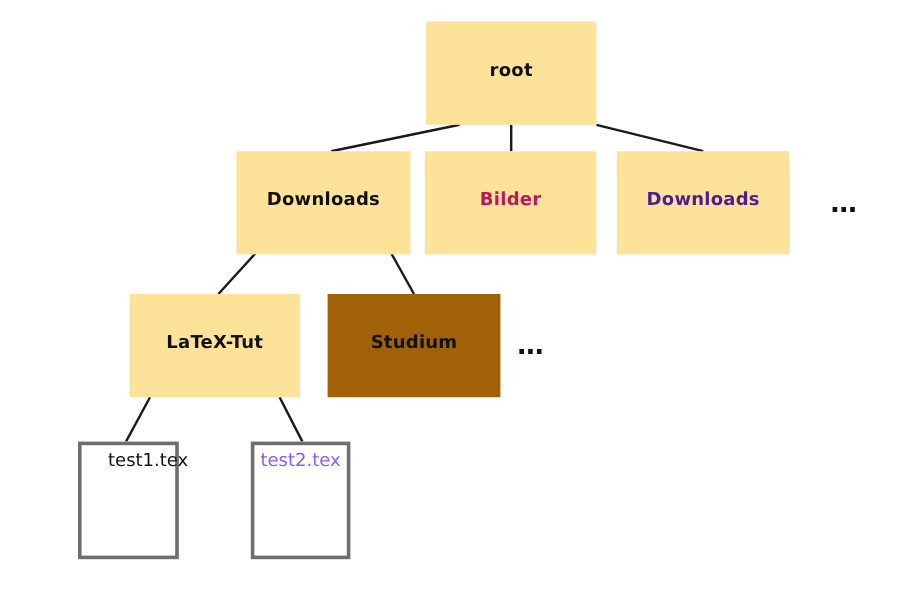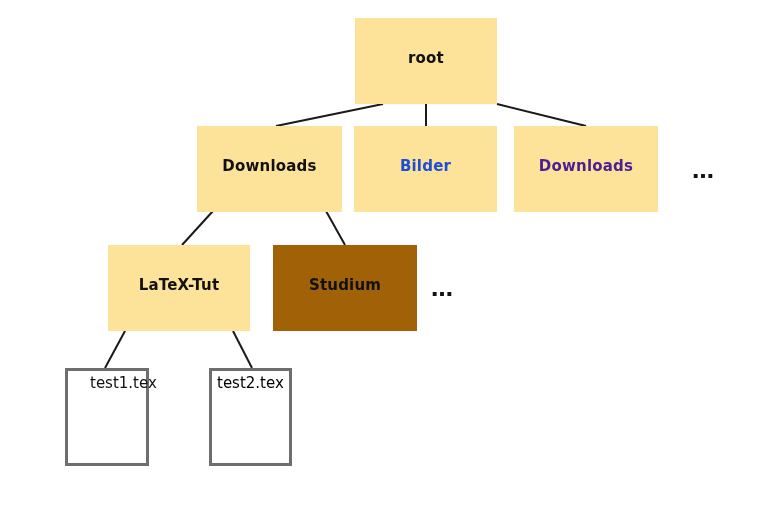--- a/index.html
+++ b/index.html
@@ -87,34 +87,34 @@
     </svg>
 
   <div id="node-layer">
       <div class="node dir" style="left: 355px; top: 18px; width: 142px; height: 86px; background: rgb(253, 227, 154);">
         <span class="label" style="color: rgb(17, 17, 17);">root</span>
       </div>
       <div class="node dir" style="left: 197px; top: 126px; width: 145px; height: 86px; background: rgb(253, 227, 154);">
         <span class="label" style="color: rgb(17, 17, 17);">Downloads</span>
       </div>
       <div class="node dir" style="left: 354px; top: 126px; width: 143px; height: 86px; background: rgb(253, 227, 154);">
-        <span class="label" style="color: #1d4ed8;">Bilder</span>
+        <span class="label" style="color: #be185d;">Bilder</span>
       </div>
       <div class="node dir" style="left: 514px; top: 126px; width: 144px; height: 86px; background: rgb(253, 227, 154);">
         <span class="label" style="color: #4c1d95;">Downloads</span>
       </div>
       <div class="node dir" style="left: 108px; top: 245px; width: 142px; height: 86px; background: rgb(253, 227, 154);">
         <span class="label" style="color: rgb(17, 17, 17);">LaTeX-Tut</span>
       </div>
       <div class="node dir" style="left: 273px; top: 245px; width: 144px; height: 86px; background: #a16207;">
         <span class="label" style="color: rgb(17, 17, 17);">Studium</span>
       </div>
       <div class="node file" style="left: 65px; top: 368px; width: 84px; height: 98px; background: rgb(255, 255, 255); border-color: rgb(110, 110, 110); padding-left: 17px;">
         <span class="label" style="color: rgb(17, 17, 17);">test1.tex</span>
       </div>
       <div class="node file" style="left: 209px; top: 368px; width: 83px; height: 98px; background: rgb(255, 255, 255); border-color: rgb(110, 110, 110);">
-        <span class="label" style="color: #000000;">test2.tex</span>
+        <span class="label" style="color: #8b5cf6;">test2.tex</span>
       </div>
       <div class="ellipsis" style="left: 692px; top: 160px; color: rgb(17, 17, 17);">…</div>
       <div class="ellipsis" style="left: 431px; top: 278px; color: rgb(17, 17, 17);">…</div>
     </div>
 
 </div>
 
 </body></html>

